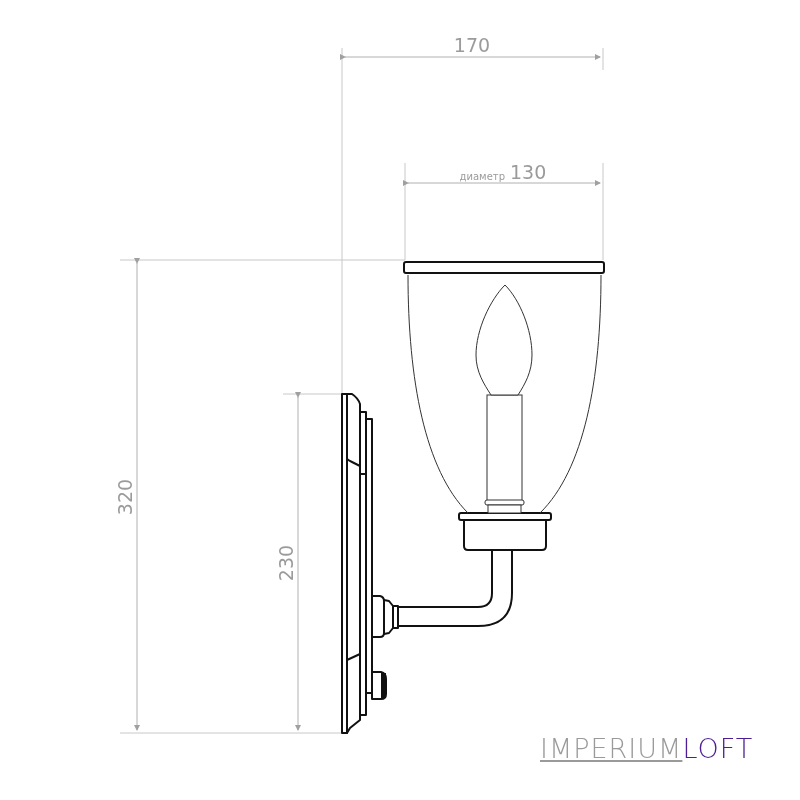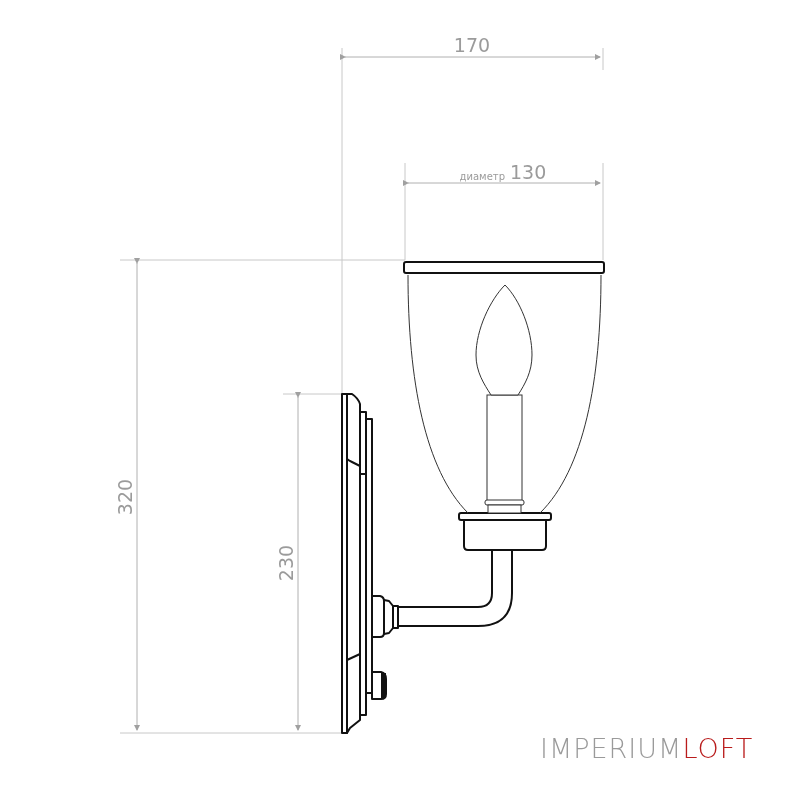--- a/index.html
+++ b/index.html
@@ -5,22 +5,22 @@
   html, body { margin: 0; padding: 0; background: #ffffff; }
   body { width: 800px; height: 800px; position: relative; overflow: hidden; font-family: "DejaVu Sans", sans-serif; }
   #drawing { position: absolute; left: 0; top: 0; }
   .dim-text { fill: #9b9b9b; font-family: "DejaVu Sans", sans-serif; }
   .dim-line { stroke: #b0b0b0; stroke-width: 1; fill: none; }
   .ext-line { stroke: #c8c8c8; stroke-width: 1; fill: none; }
   .part { stroke: #111111; stroke-width: 2; fill: #ffffff; stroke-linejoin: round; }
   .thin { stroke: #333333; stroke-width: 1; fill: none; }
   .thin-fill { stroke: #333333; stroke-width: 1; fill: #ffffff; }
   .logo { position: absolute; left: 540px; top: 733px; font-size: 27px; letter-spacing: 1px; font-family: "DejaVu Sans", sans-serif; font-weight: 300; }
-  .logo .a { color: #9a9a9a; }
-  .logo .b { color: #b91c1c; text-align: center; }
+  .logo .a { color: #9a9a9a; text-decoration: underline; }
+  .logo .b { color: #4c1d95; text-align: center; }
 </style>
 </head>
 <body>
 
 <svg id="drawing" width="800" height="800" viewBox="0 0 800 800" xmlns="http://www.w3.org/2000/svg">
   <defs>
     <marker id="arr" markerWidth="6" markerHeight="6" refX="5" refY="3" orient="auto">
       <path d="M0,0 L6,3 L0,6 Z" fill="#a0a0a0"></path>
     </marker>
   </defs>

